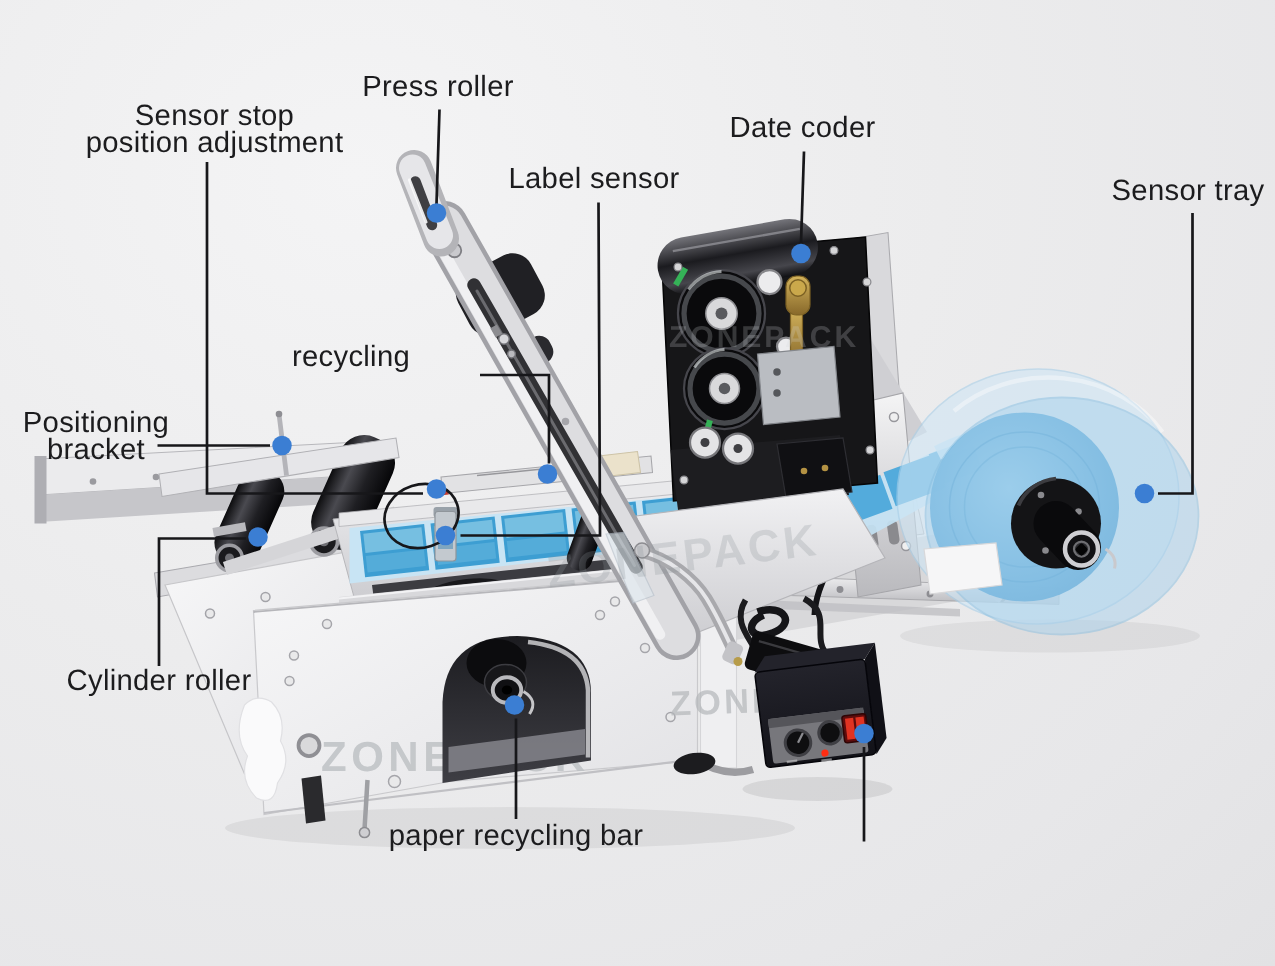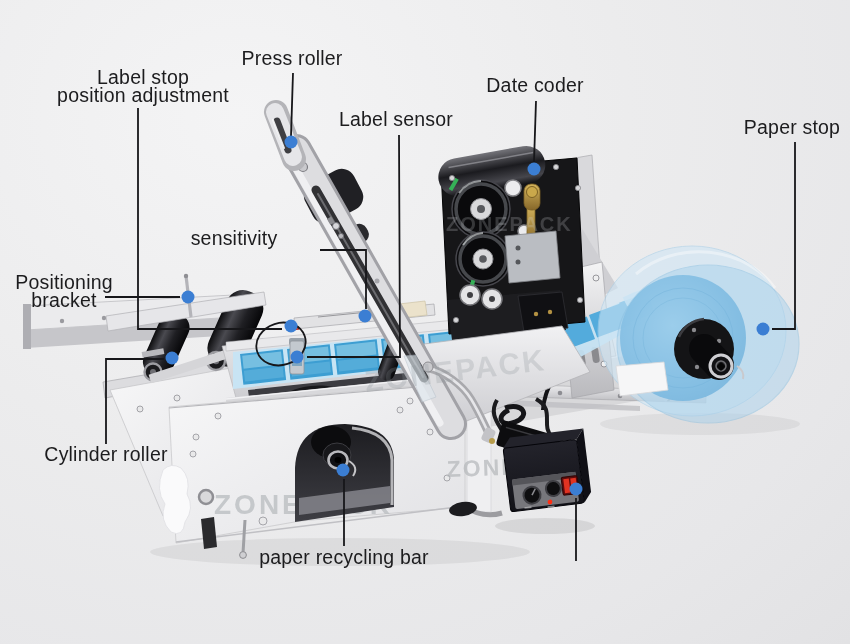--- a/index.html
+++ b/index.html
@@ -425,28 +425,28 @@
     <circle cx="365" cy="316" r="6.5"></circle>
     <circle cx="188" cy="297" r="6.5"></circle>
     <circle cx="172" cy="358" r="6.5"></circle>
     <circle cx="343" cy="470" r="6.5"></circle>
     <circle cx="576" cy="489" r="6.5"></circle>
   </g>
 </svg>
 
 <div class="callout-label" style="left:292px;top:50px">Press roller</div>
 <div class="callout-label" style="left:143px;top:69px">
-  <div>Label stop</div>
+  <div>Sensor stop</div>
   <div>position adjustment</div>
 </div>
 <div class="callout-label" style="left:535px;top:77px">Date coder</div>
 <div class="callout-label" style="left:396px;top:111px">Label sensor</div>
-<div class="callout-label" style="left:792px;top:119px">Paper stop</div>
+<div class="callout-label" style="left:792px;top:119px">Sensor tray</div>
 <div class="callout-label" style="left:234px;top:230px">
-  <div>sensitivity</div>
+  <div>recycling</div>
 </div>
 <div class="callout-label" style="left:64px;top:274px">
   <div>Positioning</div>
   <div>bracket</div>
 </div>
 <div class="callout-label" style="left:106px;top:446px">Cylinder roller</div>
 <div class="callout-label" style="left:344px;top:549px">
   <div>paper recycling bar</div>
 </div>
 

